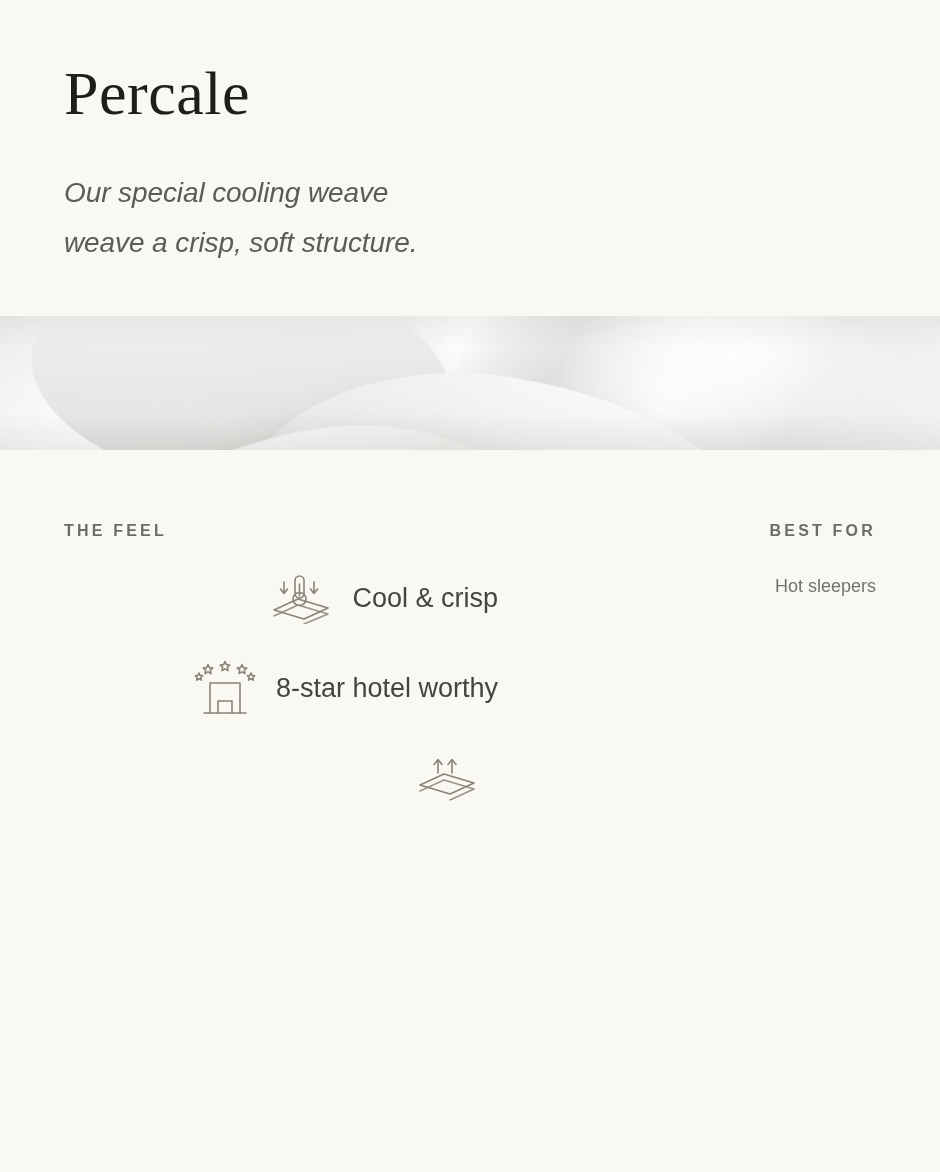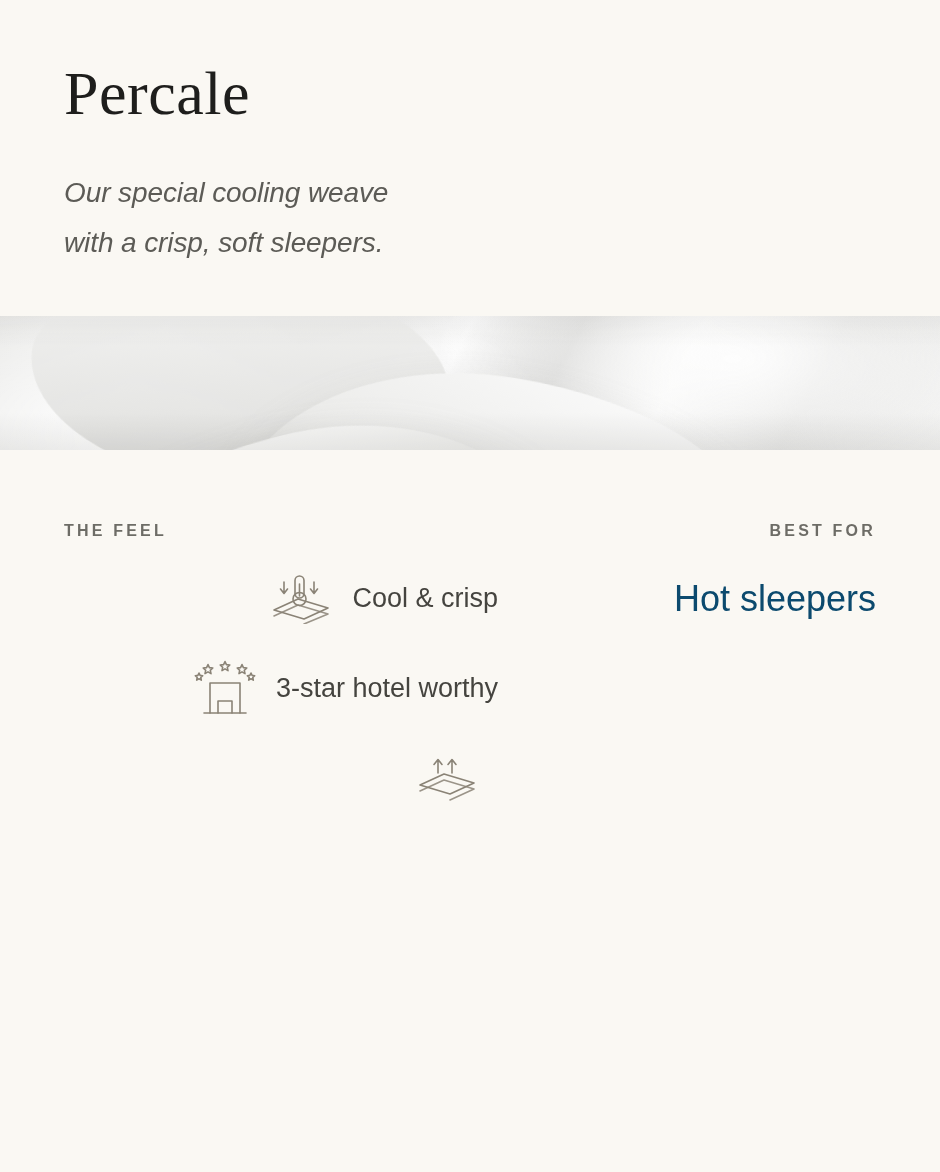--- a/index.html
+++ b/index.html
@@ -165,38 +165,38 @@
   }
 
   .feature-label {
     font-size: 27px;
     line-height: 1.42;
     color: #45443f;
     max-width: 260px;
   }
 
   .best-text {
-    font-size: 36px;
-    color: #0c4a6e;
+    font-size: 18px;
+    color: #737373;
     line-height: 1.4;
     padding-top: 8px;
   }
 
   svg { display: block; }
 </style>
 </head>
 <body>
 
 <div class="page">
 
   <div class="header">
     <h1 class="title">Percale</h1>
     <p class="subtitle">
       <span>Our special cooling weave</span><br>
-      <span>with a crisp, soft sleepers.</span>
+      <span>weave a crisp, soft structure.</span>
     </p>
   </div>
 
   <div class="hero">
     <div class="hero-fabric"></div>
     <div class="fold fold-d"></div>
     <div class="fold fold-b"></div>
     <div class="fold fold-a"></div>
     <div class="fold fold-e"></div>
     <div class="fold fold-c"></div>
@@ -229,21 +229,21 @@
             <path d="M16 54 L16 24 L46 24 L46 54"></path>
             <path d="M10 54 L52 54"></path>
             <path d="M24 54 L24 42 L38 42 L38 54"></path>
             <path d="M14 5.5 l1.4 3.1 3.4 .4 -2.5 2.3 .7 3.3 -3 -1.7 -3 1.7 .7 -3.3 -2.5 -2.3 3.4 -.4z"></path>
             <path d="M31 2.5 l1.4 3.1 3.4 .4 -2.5 2.3 .7 3.3 -3 -1.7 -3 1.7 .7 -3.3 -2.5 -2.3 3.4 -.4z"></path>
             <path d="M48 5.5 l1.4 3.1 3.4 .4 -2.5 2.3 .7 3.3 -3 -1.7 -3 1.7 .7 -3.3 -2.5 -2.3 3.4 -.4z"></path>
             <path d="M5 14 l1.1 2.4 2.6 .3 -1.9 1.8 .5 2.6 -2.3 -1.3 -2.3 1.3 .5 -2.6 -1.9 -1.8 2.6 -.3z"></path>
             <path d="M57 14 l1.1 2.4 2.6 .3 -1.9 1.8 .5 2.6 -2.3 -1.3 -2.3 1.3 .5 -2.6 -1.9 -1.8 2.6 -.3z"></path>
           </svg>
         </span>
-        <span class="feature-label">3-star hotel worthy</span>
+        <span class="feature-label">8-star hotel worthy</span>
       </div>
 
       <div class="feature-row">
         <span class="feature-icon">
           <svg width="62" height="46" viewBox="0 0 62 46" fill="none" stroke="#8a8376" stroke-width="1.6" stroke-linecap="round" stroke-linejoin="round">
             <path d="M4 30 L28 19 L58 28 L34 39 Z"></path>
             <path d="M4 36 L28 25 L58 34 L34 45" opacity="0.85"></path>
             <path d="M22 18 L22 5 M18 9.5 L22 4.5 L26 9.5"></path>
             <path d="M36 18 L36 5 M32 9.5 L36 4.5 L40 9.5"></path>
           </svg>

